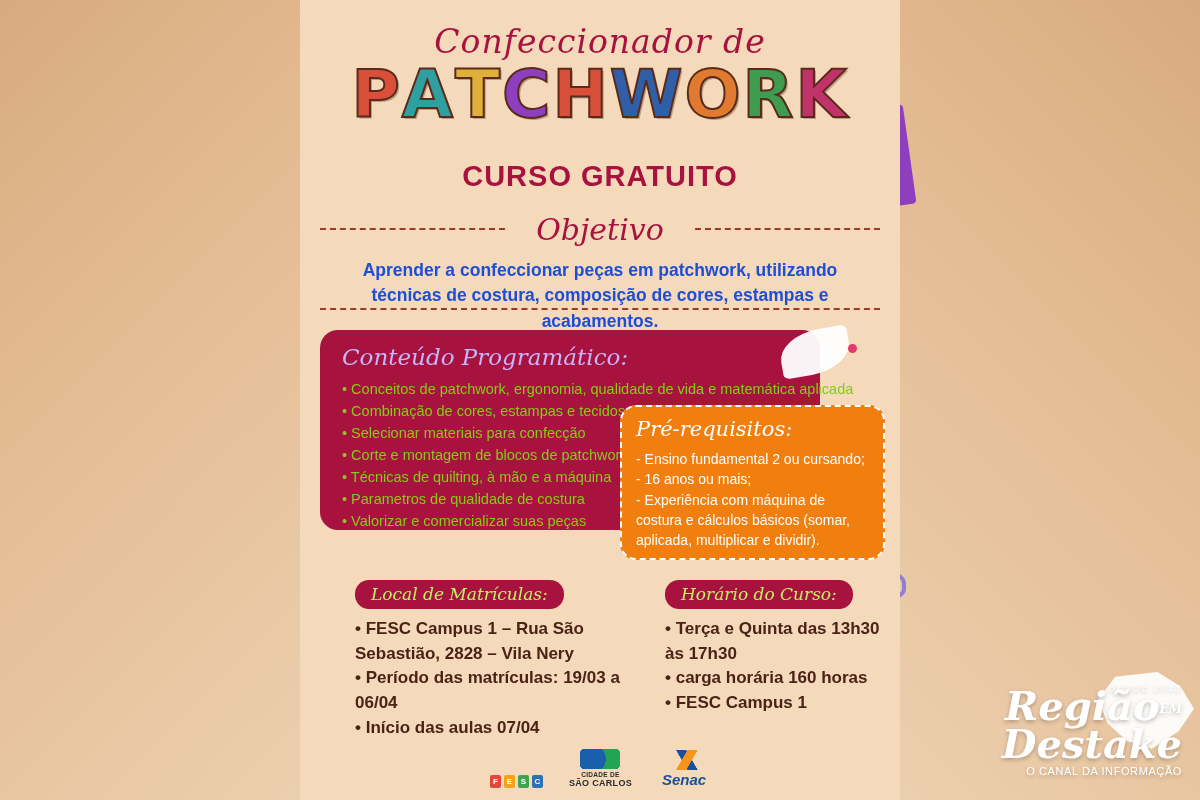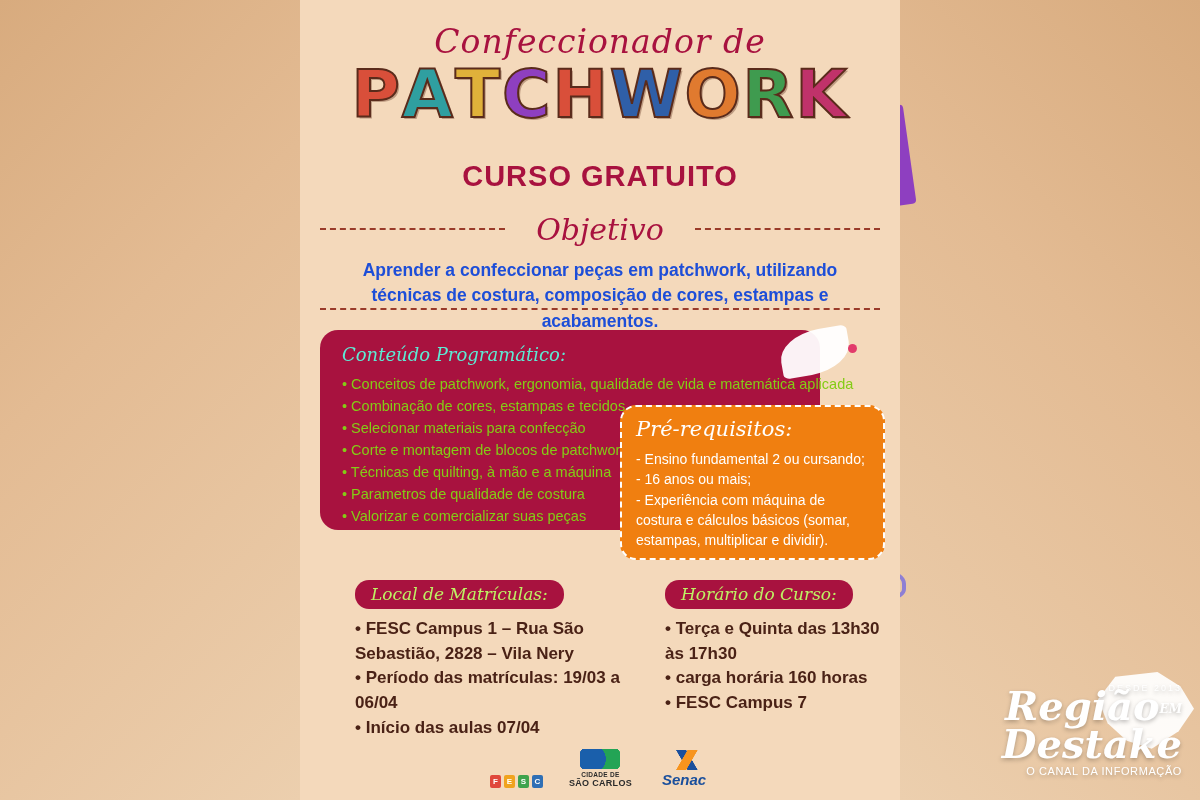--- a/index.html
+++ b/index.html
@@ -88,22 +88,22 @@
   .box-conteudo {
     position: absolute;
     left: 20px; top: 330px; width: 500px; height: 200px;
     background: #a8123f;
     border-radius: 18px;
   }
   .box-conteudo h3 {
     font-family: "DejaVu Serif", serif;
     font-style: italic;
     font-weight: normal;
-    font-size: 18px;
-    color: #5eead4;
+    font-size: 23px;
+    color: #c4b5fd;
     margin: 14px 0 8px 22px;
   }
   .box-conteudo ul { list-style: none; margin: 0 14px 0 22px; }
   .box-conteudo li {
     color: #84cc16;
     font-size: 14.5px;
     line-height: 1.52;
     white-space: nowrap;
   }
   .box-conteudo li::before { content: "• "; }
@@ -267,38 +267,38 @@
       </ul>
     </div>
 
     <div class="deco" style="left:480px;top:330px;width:70px;height:44px;background:#ffffff;border-radius:60% 10% 60% 10%;transform:rotate(-10deg);opacity:.95;"></div>
     <div class="deco" style="left:548px;top:344px;width:9px;height:9px;border-radius:50%;background:#e23b6b;"></div>
 
     <div class="box-pre">
       <h3>Pré-requisitos:</h3>
       <p>- Ensino fundamental 2 ou cursando;</p>
       <p>- 16 anos ou mais;</p>
-      <p>- Experiência com máquina de costura e cálculos básicos (somar, estampas, multiplicar e dividir).</p>
+      <p>- Experiência com máquina de costura e cálculos básicos (somar, aplicada, multiplicar e dividir).</p>
     </div>
 
     <div class="info-block local">
       <span class="pill">Local de Matrículas:</span>
       <ul>
         <li>FESC Campus 1 – Rua São Sebastião, 2828 – Vila Nery</li>
         <li>Período das matrículas: 19/03 a 06/04</li>
         <li>Início das aulas 07/04</li>
       </ul>
     </div>
 
     <div class="info-block horario">
       <span class="pill">Horário do Curso:</span>
       <ul>
         <li>Terça e Quinta das 13h30 às 17h30</li>
         <li>carga horária 160 horas</li>
-        <li>FESC Campus 7</li>
+        <li>FESC Campus 1</li>
       </ul>
     </div>
 
     <div class="logos">
       <div class="logo-fesc">
         <div class="fesc-dots">
           <i style="background:#e0483c">F</i>
           <i style="background:#f0a31e">E</i>
           <i style="background:#3fa34d">S</i>
           <i style="background:#2f6fb5">C</i>

